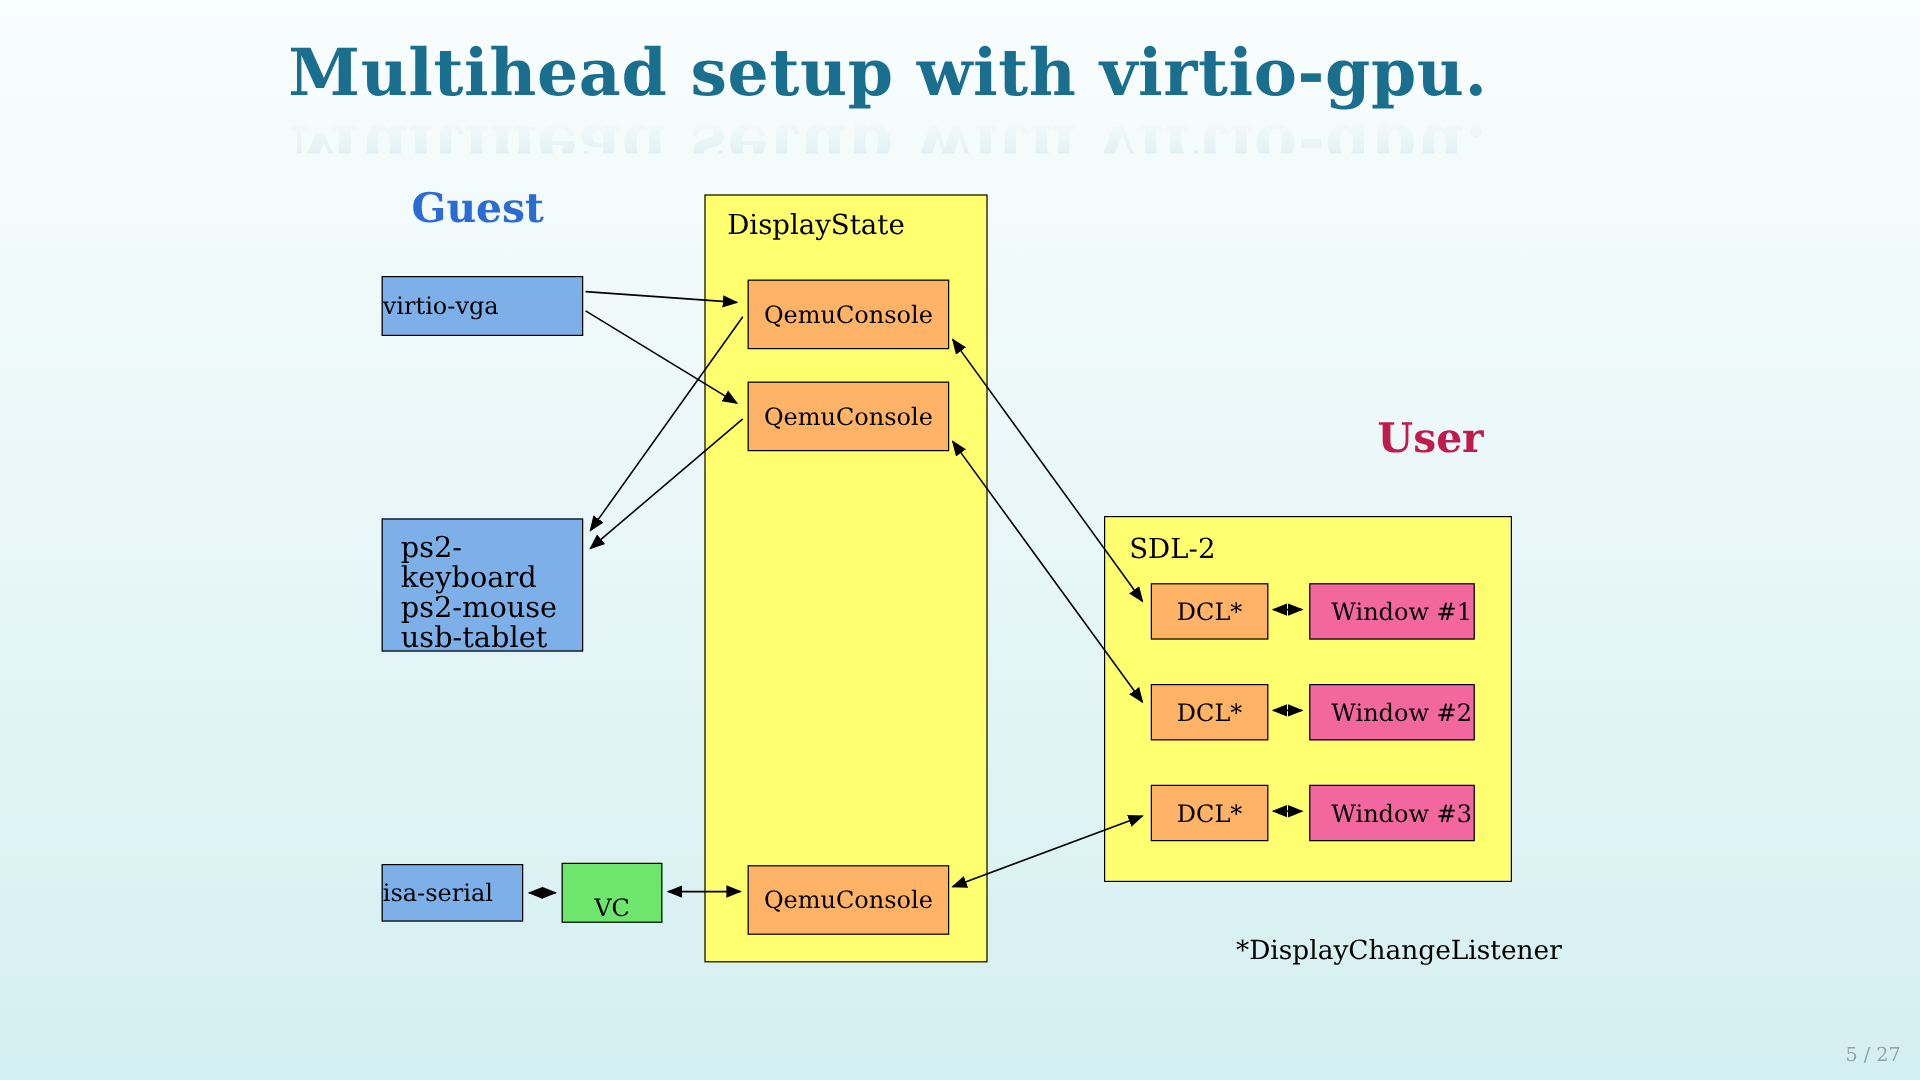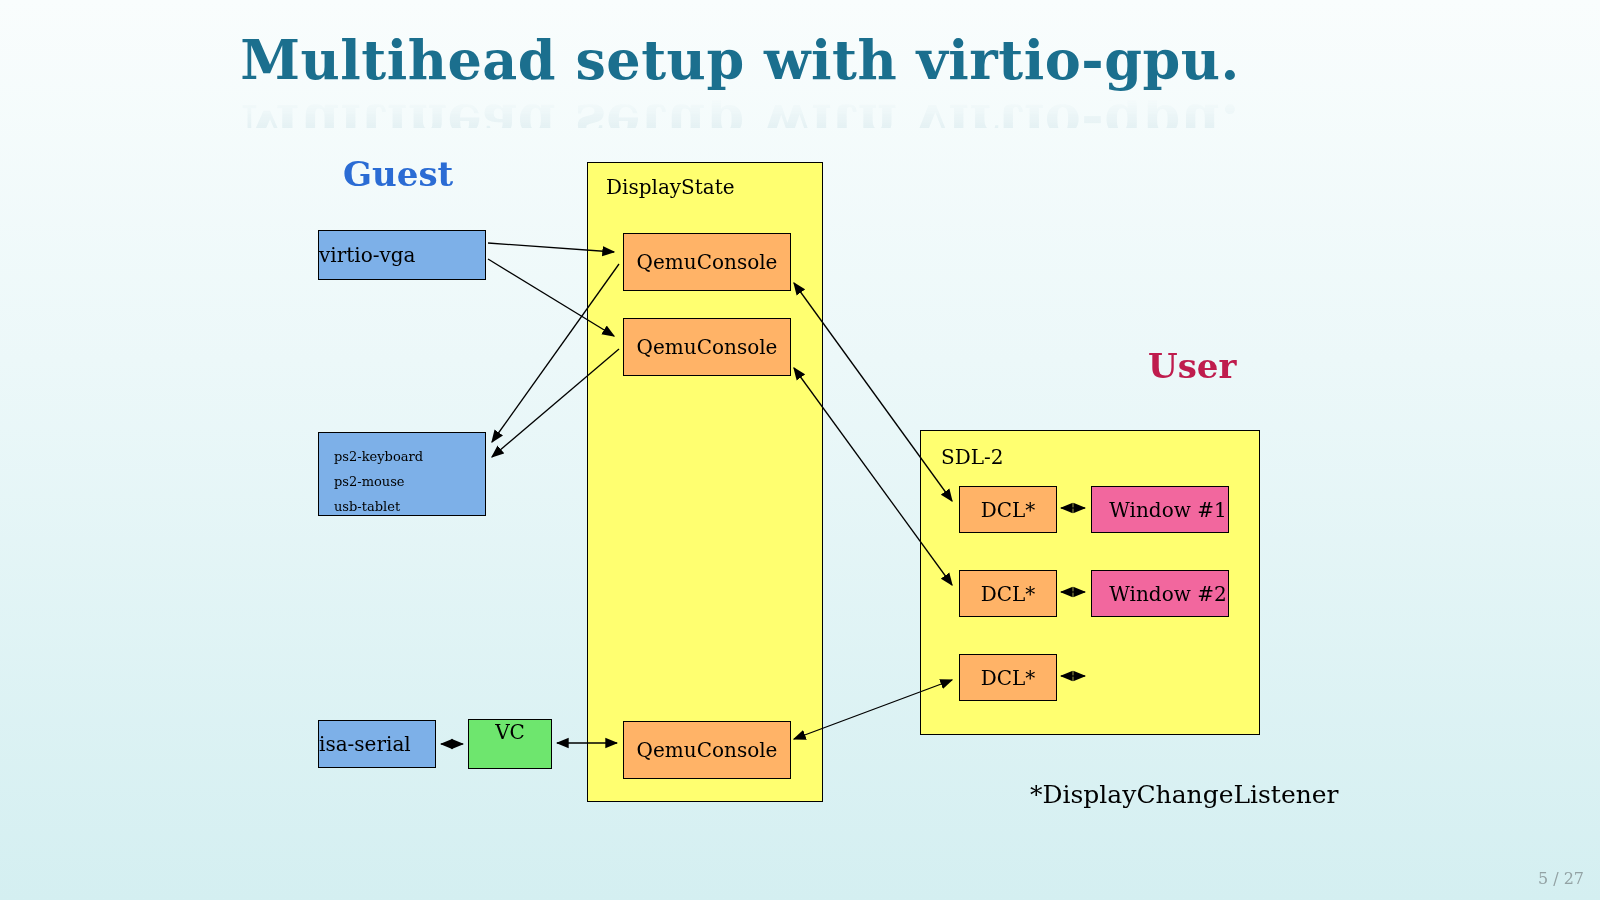--- a/index.html
+++ b/index.html
@@ -49,48 +49,48 @@
   .section-label { position: absolute; font-weight: bold; font-size: 34px; }
   .guest-label { left: 343px; top: 154px; color: #2b6cd4; }
   .user-label  { left: 1148px; top: 346px; color: #bf1c4d; }
 
   
   .box { position: absolute; border: 1.6px solid #000; font-size: 20px; color: #000; }
 
   .device { background: #7db0e8; display: flex; align-items: center; padding-left: 0; }
 
   .node-virtio  { left: 318px; top: 230px; width: 168px; height: 50px; }
-  .node-inputs  { left: 318px; top: 432px; width: 168px; height: 84px;
-                  display: block; padding: 11px 0 0 15px; font-size: 13px; line-height: 25px; }
+  .node-inputs  { left: 318px; top: 432px; width: 168px; height: 111px;
+                  display: block; padding: 11px 0 0 15px; font-size: 24px; line-height: 25px; }
   .node-isa     { left: 318px; top: 720px; width: 118px; height: 48px; }
   .node-vc      { left: 468px; top: 719px; width: 84px; height: 50px;
-                  background: #6ee66e; display: flex; align-items: flex-start; justify-content: center; }
+                  background: #6ee66e; display: flex; align-items: flex-end; justify-content: center; }
 
   .panel { background: #ffff70; }
   .panel-displaystate { left: 587px; top: 162px; width: 236px; height: 640px; }
   .panel-sdl          { left: 920px; top: 430px; width: 340px; height: 305px; }
-  .panel-label { position: absolute; font-size: 20px; }
+  .panel-label { position: absolute; font-size: 23px; }
   .displaystate-label { left: 18px; top: 12px; }
   .sdl-label          { left: 20px; top: 14px; }
 
   .console { position: absolute; left: 35px; width: 168px; height: 58px; background: #ffb367;
              border: 1.6px solid #000; display: flex; align-items: center; justify-content: center; }
   .console-1 { top: 70px; }
   .console-2 { top: 155px; }
   .console-3 { top: 558px; }
 
   .dcl { position: absolute; left: 38px; width: 98px; height: 47px; background: #ffb367;
          border: 1.6px solid #000; display: flex; align-items: center; justify-content: center; }
   .win { position: absolute; left: 170px; width: 138px; height: 47px; background: #f2679e;
          border: 1.6px solid #000; display: flex; align-items: center; justify-content: center; padding-left: 16px; }
   .row-1 { top: 55px; }
   .row-2 { top: 139px; }
   .row-3 { top: 223px; }
 
-  .footnote { position: absolute; left: 1030px; top: 780px; font-size: 25px; color: #000; }
+  .footnote { position: absolute; left: 1030px; top: 780px; font-size: 22px; color: #000; }
   .page-number { position: absolute; right: 16px; bottom: 12px; font-size: 16px; color: #93a2a4; }
 
   .arrows { position: absolute; left: 0; top: 0; width: 1600px; height: 900px;
             pointer-events: none; z-index: 10; }
   .arrows line { stroke: #000; stroke-width: 1.3; }
 </style>
 </head>
 <body>
 
 <div class="slide">
@@ -144,20 +144,23 @@
     </div>
     <div class="dcl row-3">
       <span>DCL*</span>
     </div>
     <div class="win row-1">
       <span>Window #1</span>
     </div>
     <div class="win row-2">
       <span>Window #2</span>
     </div>
+    <div class="win row-3">
+      <span>Window #3</span>
+    </div>
   </div>
 
   <div class="footnote">*DisplayChangeListener</div>
   <div class="page-number">5 / 27</div>
 
   <svg class="arrows" viewBox="0 0 1600 900" xmlns="http://www.w3.org/2000/svg">
     <defs>
       <marker id="ah" viewBox="0 0 10 9" refX="9" refY="4.5" markerWidth="10" markerHeight="9" orient="auto-start-reverse">
         <path d="M0,0.5 L10,4.5 L0,8.5 z" fill="#000"></path>
       </marker>

